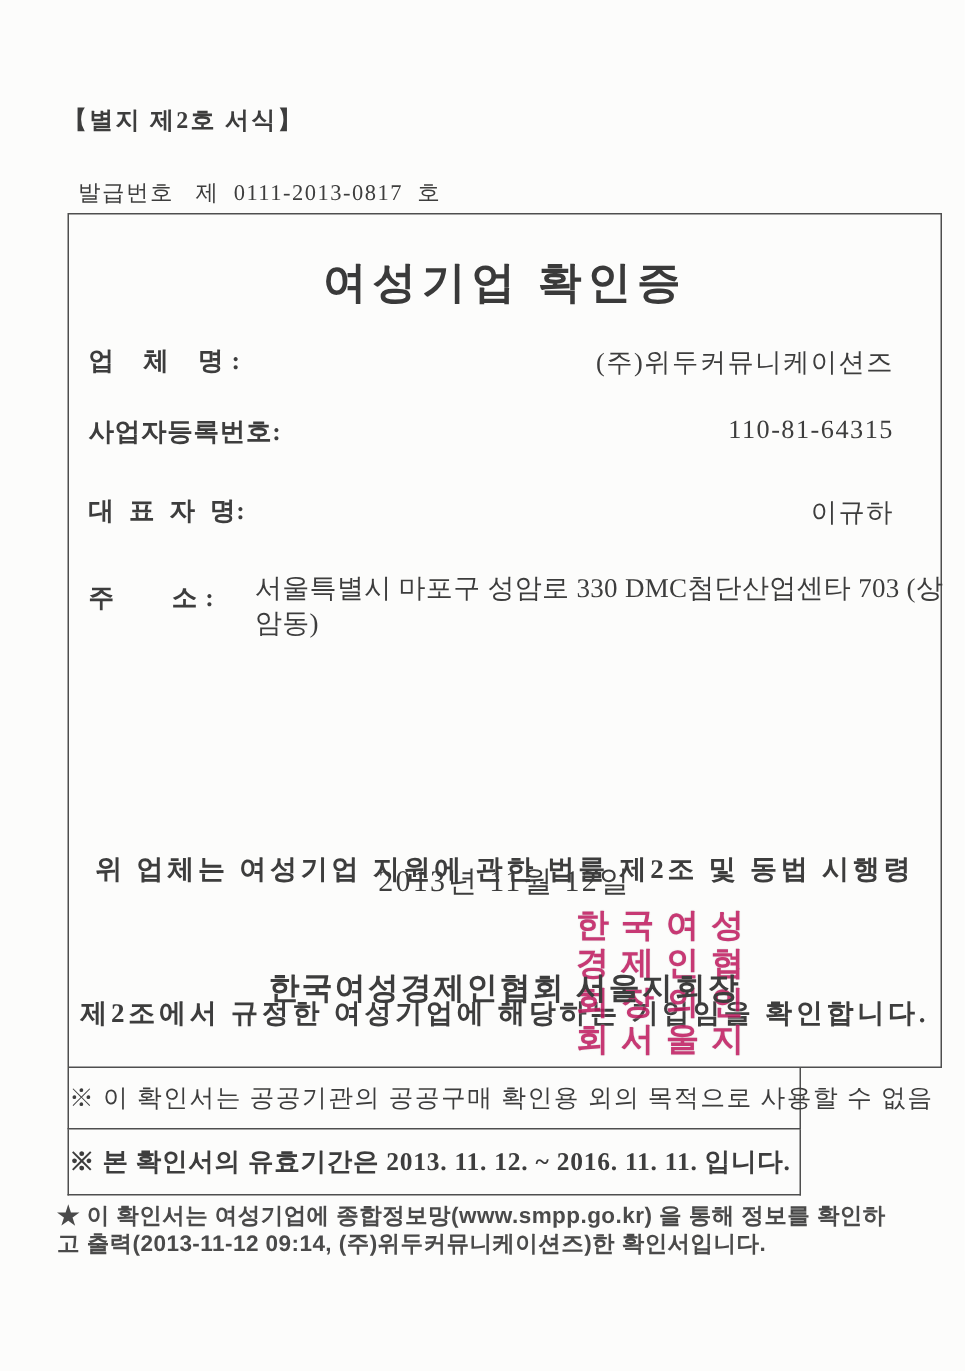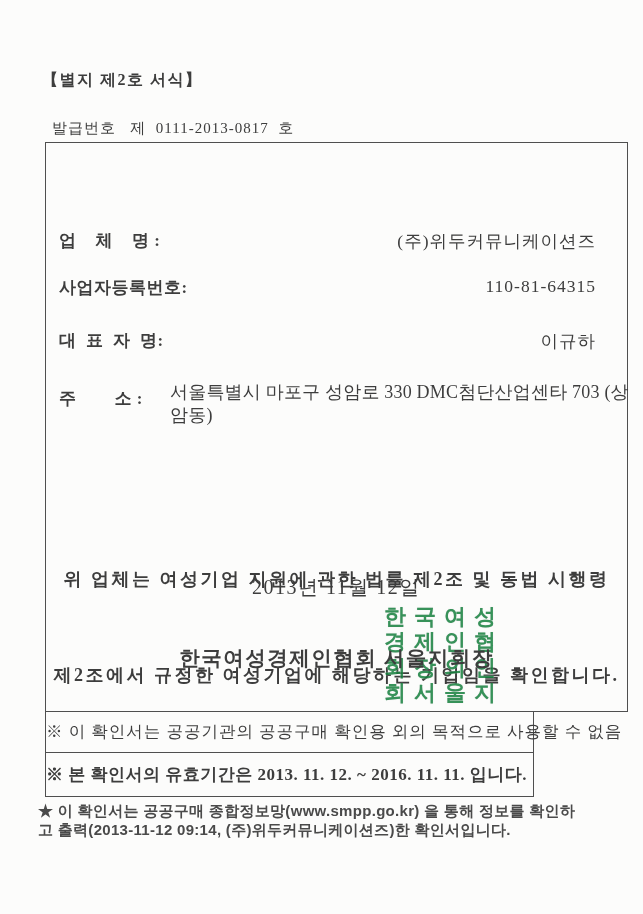--- a/index.html
+++ b/index.html
@@ -75,21 +75,21 @@
     position: absolute; left: 338px; top: 462px;
     width: 122px; height: 100px;
     z-index: 1;
     display: flex; flex-direction: column; justify-content: space-between;
     opacity: 0.85;
   }
   .seal-row {
     display: block; text-align: justify;
     font-size: 22px; font-weight: bold; line-height: 24px;
     letter-spacing: 8px; white-space: pre;
-    color: #15803d;
+    color: #be185d;
     text-shadow: 0 0 1px #cfcfcf;
   }
   .note-box {
     position: absolute; left: 45px;
     width: 489px; box-sizing: border-box;
     border: 1.5px solid #4f4f4f; border-top: none;
     display: flex; align-items: center;
   }
   .note-1 { top: 712px; height: 41px; font-size: 16.5px; letter-spacing: 1px; white-space: pre; }
   .note-2 { top: 753px; height: 44px; font-size: 17px; font-weight: bold; letter-spacing: 0.5px; white-space: pre; }
@@ -105,20 +105,21 @@
 <body>
 
 <div class="page">
 
   <div class="form-type">【별지 제2호 서식】</div>
 
   <div class="issue-no">발급번호   제  0111-2013-0817  호</div>
 
   <div class="cert-box">
 
+    <div class="cert-title">여성기업 확인증</div>
 
     <div class="field-row row-company">
       <span class="field-label">업    체    명 :</span>
       <span class="field-value">(주)위두커뮤니케이션즈</span>
     </div>
 
     <div class="field-row row-regno">
       <span class="field-label">사업자등록번호:</span>
       <span class="field-value">110-81-64315</span>
     </div>
@@ -153,17 +154,17 @@
 
   <div class="note-box note-1">
     <span>※ 이 확인서는 공공기관의 공공구매 확인용 외의 목적으로 사용할 수 없음</span>
   </div>
 
   <div class="note-box note-2">
     <span>※ 본 확인서의 유효기간은 2013. 11. 12. ~ 2016. 11. 11. 입니다.</span>
   </div>
 
   <div class="footnote">
-    <div>★ 이 확인서는 공공구매 종합정보망(www.smpp.go.kr) 을 통해 정보를 확인하</div>
+    <div>★ 이 확인서는 여성기업에 종합정보망(www.smpp.go.kr) 을 통해 정보를 확인하</div>
     <div>고 출력(2013-11-12 09:14, (주)위두커뮤니케이션즈)한 확인서입니다.</div>
   </div>
 
 </div>
 
 </body></html>

